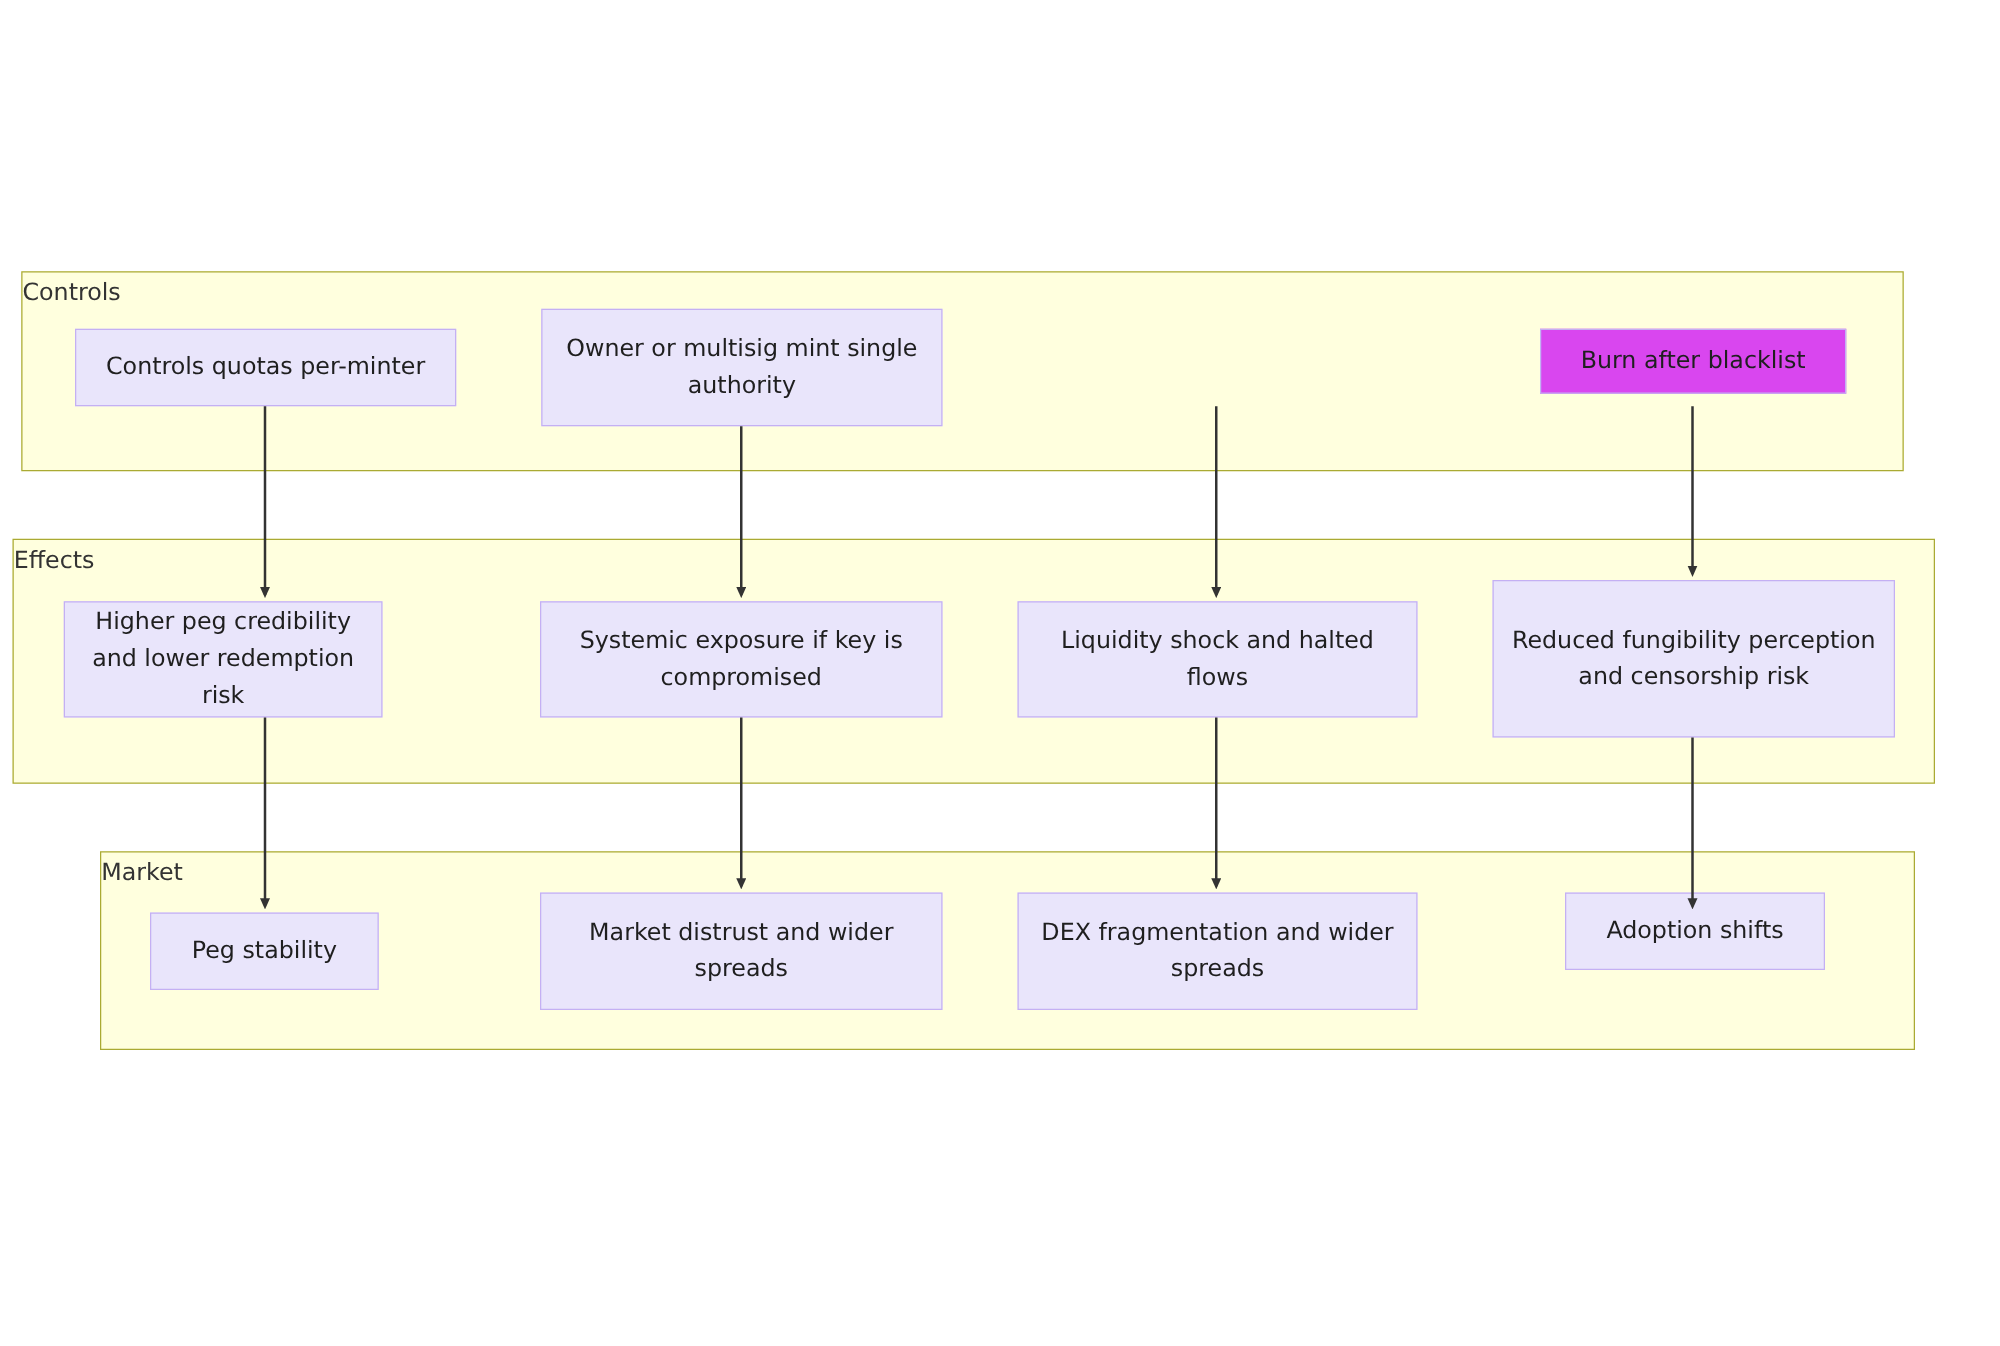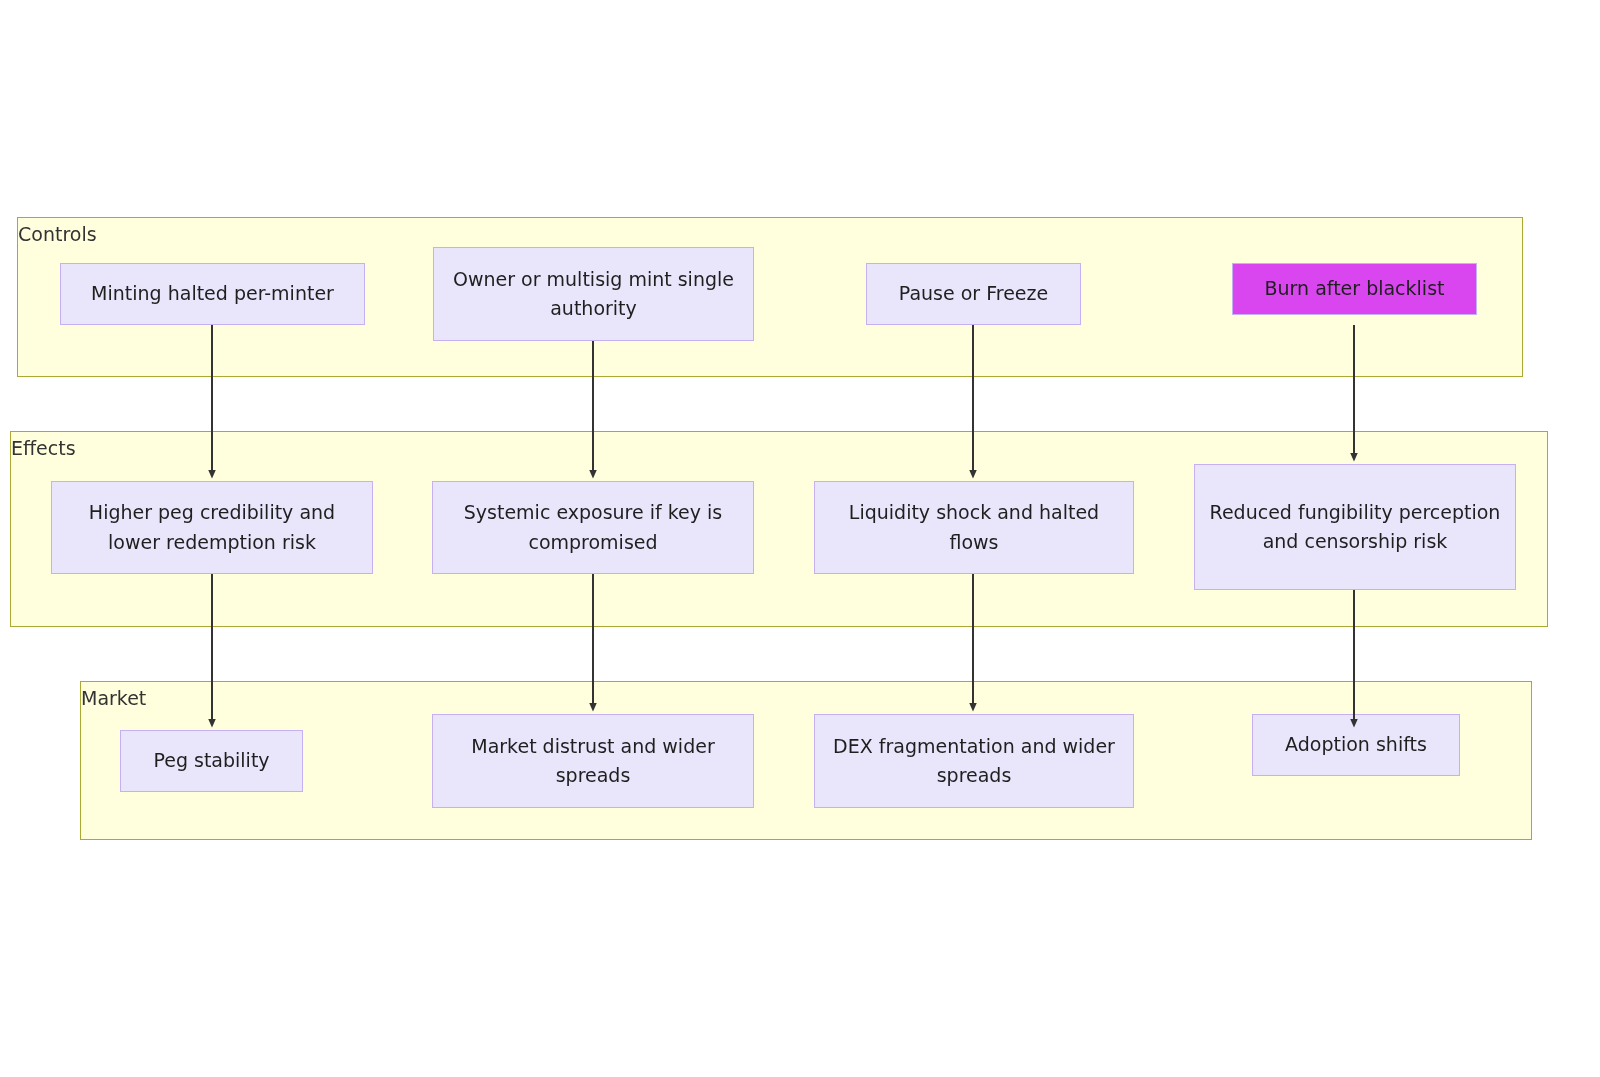--- a/index.html
+++ b/index.html
@@ -91,32 +91,29 @@
 <div class="cluster" style="left: 17px; top: 217px; width: 1506px; height: 160px; background: rgb(255, 255, 222); border-color: rgb(170, 170, 51); z-index: 1;">
       <div class="cluster-label">Controls</div>
     </div>
     <div class="cluster" style="left: 10px; top: 431px; width: 1538px; height: 196px; background: rgb(255, 255, 222); border-color: rgb(170, 170, 51); z-index: 1;">
       <div class="cluster-label">Effects</div>
     </div>
     <div class="cluster" style="left: 80px; top: 681px; width: 1452px; height: 159px; background: rgb(255, 255, 222); border-color: rgb(170, 170, 51); z-index: 1;">
       <div class="cluster-label">Market</div>
     </div>
     <div class="node" style="left: 60px; top: 263px; width: 305px; height: 62px; background: rgb(233, 229, 251); border-color: rgb(196, 176, 243); color: rgb(31, 31, 31); z-index: 3;">
-      <span>Minting halted per-minter</span>
+      <span>Controls quotas per-minter</span>
     </div>
     <div class="node" style="left: 433px; top: 247px; width: 321px; height: 94px; background: rgb(233, 229, 251); border-color: rgb(196, 176, 243); color: rgb(31, 31, 31); z-index: 3;">
       <span>Owner or multisig mint single authority</span>
     </div>
-    <div class="node" style="left: 866px; top: 263px; width: 215px; height: 62px; background: rgb(233, 229, 251); border-color: rgb(196, 176, 243); color: rgb(31, 31, 31); z-index: 3;">
-      <span>Pause or Freeze</span>
-    </div>
     <div class="node" style="left: 1232px; top: 263px; width: 245px; height: 52px; background: #d946ef; border-color: rgb(196, 176, 243); color: rgb(31, 31, 31); z-index: 3;">
       <span>Burn after blacklist</span>
     </div>
-    <div class="node" style="left: 51px; top: 481px; width: 322px; height: 93px; background: rgb(233, 229, 251); border-color: rgb(196, 176, 243); color: rgb(31, 31, 31); z-index: 3;">
+    <div class="node" style="left: 51px; top: 481px; width: 255px; height: 93px; background: rgb(233, 229, 251); border-color: rgb(196, 176, 243); color: rgb(31, 31, 31); z-index: 3;">
       <span>Higher peg credibility and lower redemption risk</span>
     </div>
     <div class="node" style="left: 432px; top: 481px; width: 322px; height: 93px; background: rgb(233, 229, 251); border-color: rgb(196, 176, 243); color: rgb(31, 31, 31); z-index: 3;">
       <span>Systemic exposure if key is compromised</span>
     </div>
     <div class="node" style="left: 814px; top: 481px; width: 320px; height: 93px; background: rgb(233, 229, 251); border-color: rgb(196, 176, 243); color: rgb(31, 31, 31); z-index: 3;">
       <span>Liquidity shock and halted flows</span>
     </div>
     <div class="node" style="left: 1194px; top: 464px; width: 322px; height: 126px; background: rgb(233, 229, 251); border-color: rgb(196, 176, 243); color: rgb(31, 31, 31); z-index: 3;">
       <span>Reduced fungibility perception and censorship risk</span>

